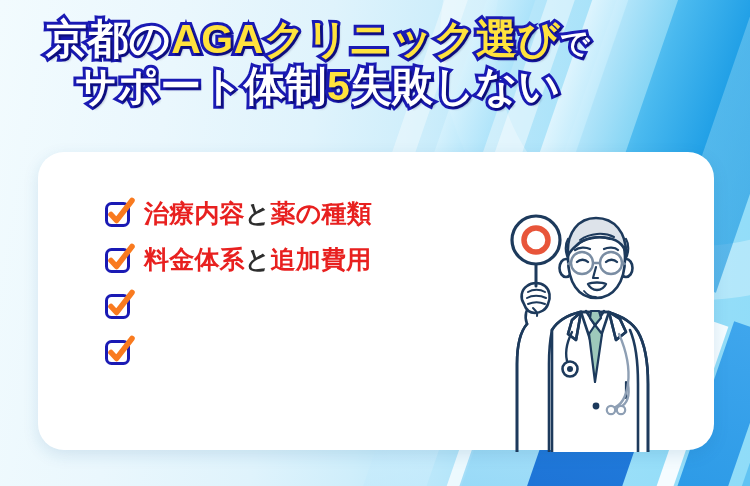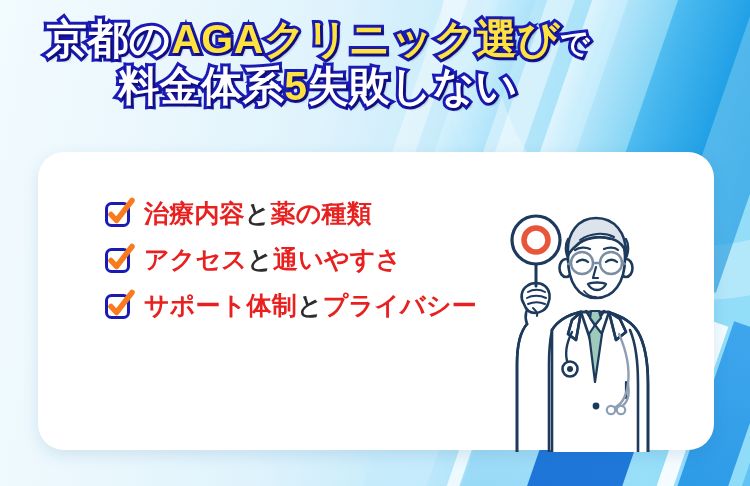--- a/index.html
+++ b/index.html
@@ -267,58 +267,65 @@
     <div class="swoosh sw-bot-a"></div>
     <div class="swoosh sw-bot-c"></div>
     <div class="swoosh sw-bot-d"></div>
   </div>
 
   <div class="title-block">
     <div class="title-line">
       <span class="t-white">京都の</span><span class="t-yellow">AGA</span><span class="t-yellow">クリニック選び</span><span class="t-small">で</span>
     </div>
     <div class="title-line">
-      <span class="t-white">料金体系</span><span class="t-yellow">5</span><span class="t-white">失敗しない</span>
+      <span class="t-white">サポート体制</span><span class="t-yellow">5</span><span class="t-white">失敗しない</span>
     </div>
   </div>
 
   <div class="card">
 
     <div class="checklist">
 
       <div class="check-item">
         <span class="checkbox-icon">
           <svg width="30" height="30" viewBox="0 0 30 30">
             <rect x="2.5" y="5.5" width="22" height="22" rx="5" ry="5" fill="none" stroke="#1a1ab4" stroke-width="3"></rect>
             <path d="M7 16.5 L12.5 22.5 L28 2.5" fill="none" stroke="#f97a1f" stroke-width="5.5" stroke-linecap="round" stroke-linejoin="round"></path>
           </svg>
         </span>
         <span class="item-text"><span class="seg-red">治療内容</span><span class="seg-dark">と</span><span class="seg-red">薬の種類</span></span>
       </div>
 
-
       <div class="check-item">
         <span class="checkbox-icon">
           <svg width="30" height="30" viewBox="0 0 30 30">
             <rect x="2.5" y="5.5" width="22" height="22" rx="5" ry="5" fill="none" stroke="#1a1ab4" stroke-width="3"></rect>
             <path d="M7 16.5 L12.5 22.5 L28 2.5" fill="none" stroke="#f97a1f" stroke-width="5.5" stroke-linecap="round" stroke-linejoin="round"></path>
           </svg>
         </span>
-        <span class="item-text"><span class="seg-red">アクセス</span><span class="seg-dark">と</span><span class="seg-red">通いやすさ</span></span>
+        <span class="item-text"><span class="seg-red">料金体系</span><span class="seg-dark">と</span><span class="seg-red">追加費用</span></span>
       </div>
-
 
       <div class="check-item">
         <span class="checkbox-icon">
           <svg width="30" height="30" viewBox="0 0 30 30">
             <rect x="2.5" y="5.5" width="22" height="22" rx="5" ry="5" fill="none" stroke="#1a1ab4" stroke-width="3"></rect>
             <path d="M7 16.5 L12.5 22.5 L28 2.5" fill="none" stroke="#f97a1f" stroke-width="5.5" stroke-linecap="round" stroke-linejoin="round"></path>
           </svg>
         </span>
-        <span class="item-text"><span class="seg-red">サポート体制</span><span class="seg-dark">と</span><span class="seg-red">プライバシー</span></span>
+      </div>
+
+
+      <div class="check-item">
+        <span class="checkbox-icon">
+          <svg width="30" height="30" viewBox="0 0 30 30">
+            <rect x="2.5" y="5.5" width="22" height="22" rx="5" ry="5" fill="none" stroke="#1a1ab4" stroke-width="3"></rect>
+            <path d="M7 16.5 L12.5 22.5 L28 2.5" fill="none" stroke="#f97a1f" stroke-width="5.5" stroke-linecap="round" stroke-linejoin="round"></path>
+          </svg>
+        </span>
       </div>
 
     </div>
   </div>
 
   <div class="doctor">
     <svg width="196" height="240" viewBox="0 0 196 240" fill="none" stroke="#1d3a5c" stroke-width="2.6" stroke-linecap="round" stroke-linejoin="round">
 
       <path d="M47 112 C40 120 37 136 37 152 L37 250" fill="#ffffff"></path>
       <path d="M47 112 C40 120 37 136 37 152 L37 250"></path>

